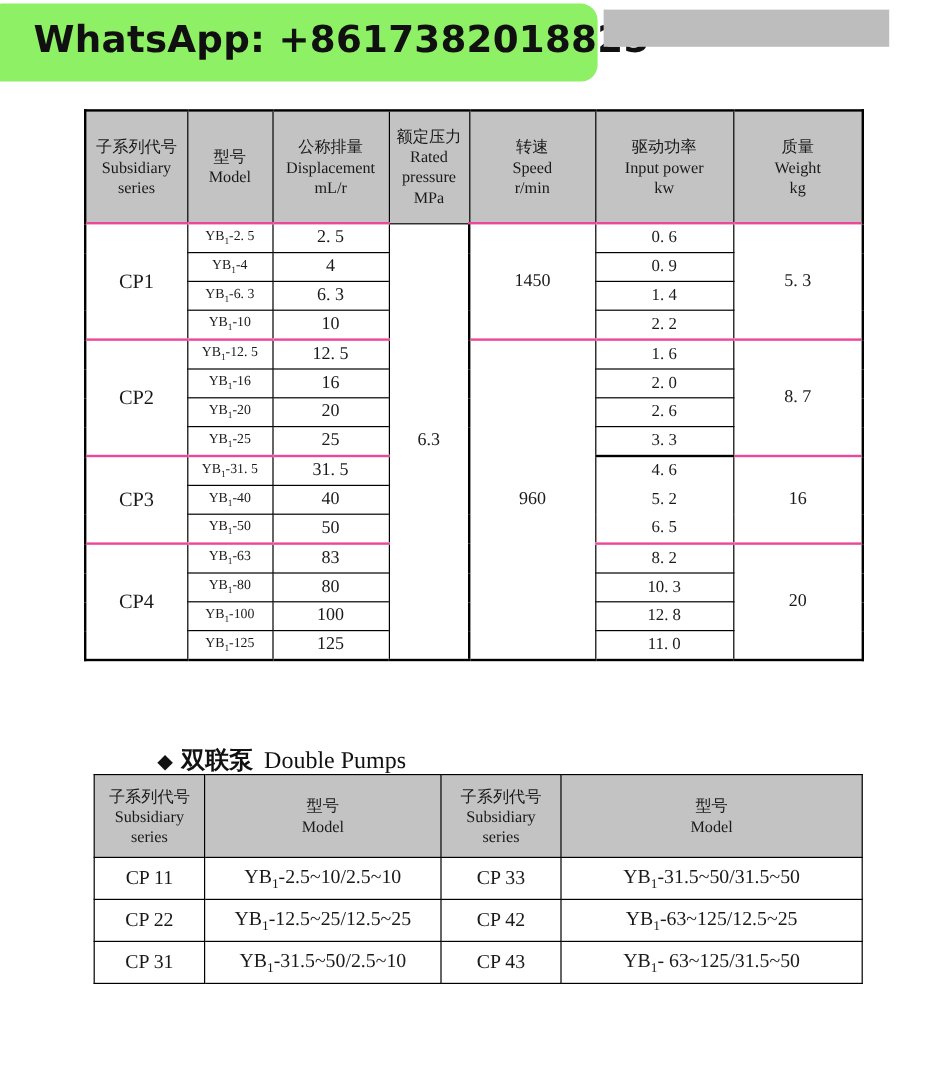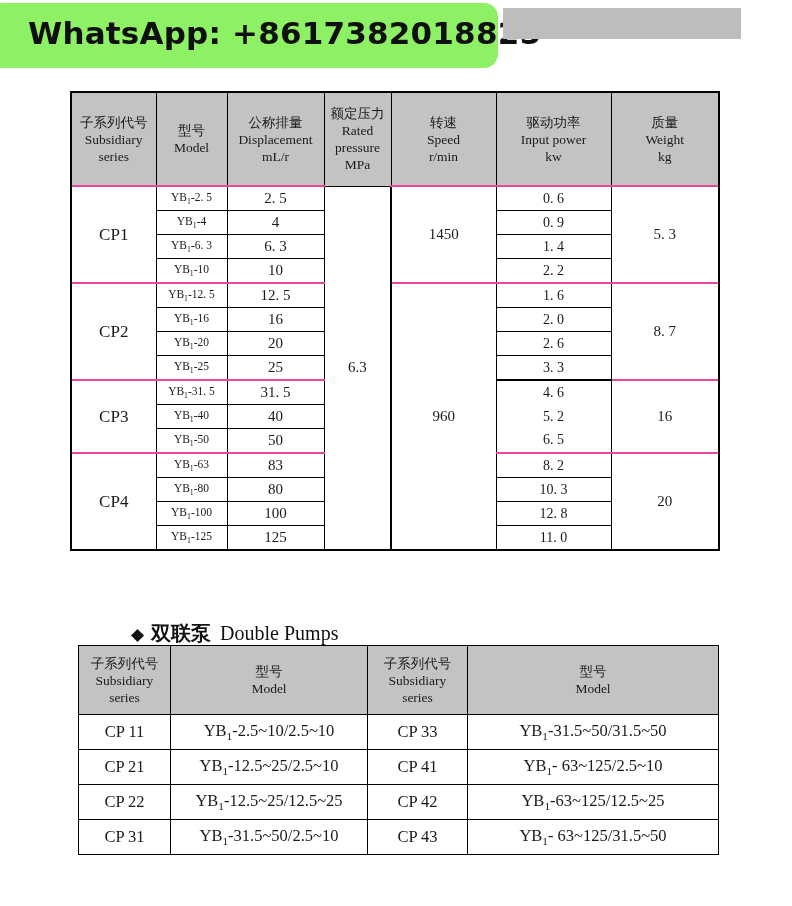--- a/index.html
+++ b/index.html
@@ -251,26 +251,20 @@
           <div class="en">Model</div>
         </td>
       </tr>
       <tr>
         <td class="sc">CP 11</td>
         <td class="mc">YB<sub>1</sub>-2.5~10/2.5~10</td>
         <td class="sc">CP 33</td>
         <td class="mc">YB<sub>1</sub>-31.5~50/31.5~50</td>
       </tr>
       <tr>
-        <td class="sc">CP 21</td>
-        <td class="mc">YB<sub>1</sub>-12.5~25/2.5~10</td>
-        <td class="sc">CP 41</td>
-        <td class="mc">YB<sub>1</sub>- 63~125/2.5~10</td>
-      </tr>
-      <tr>
         <td class="sc">CP 22</td>
         <td class="mc">YB<sub>1</sub>-12.5~25/12.5~25</td>
         <td class="sc">CP 42</td>
         <td class="mc">YB<sub>1</sub>-63~125/12.5~25</td>
       </tr>
       <tr>
         <td class="sc">CP 31</td>
         <td class="mc">YB<sub>1</sub>-31.5~50/2.5~10</td>
         <td class="sc">CP 43</td>
         <td class="mc">YB<sub>1</sub>- 63~125/31.5~50</td>

